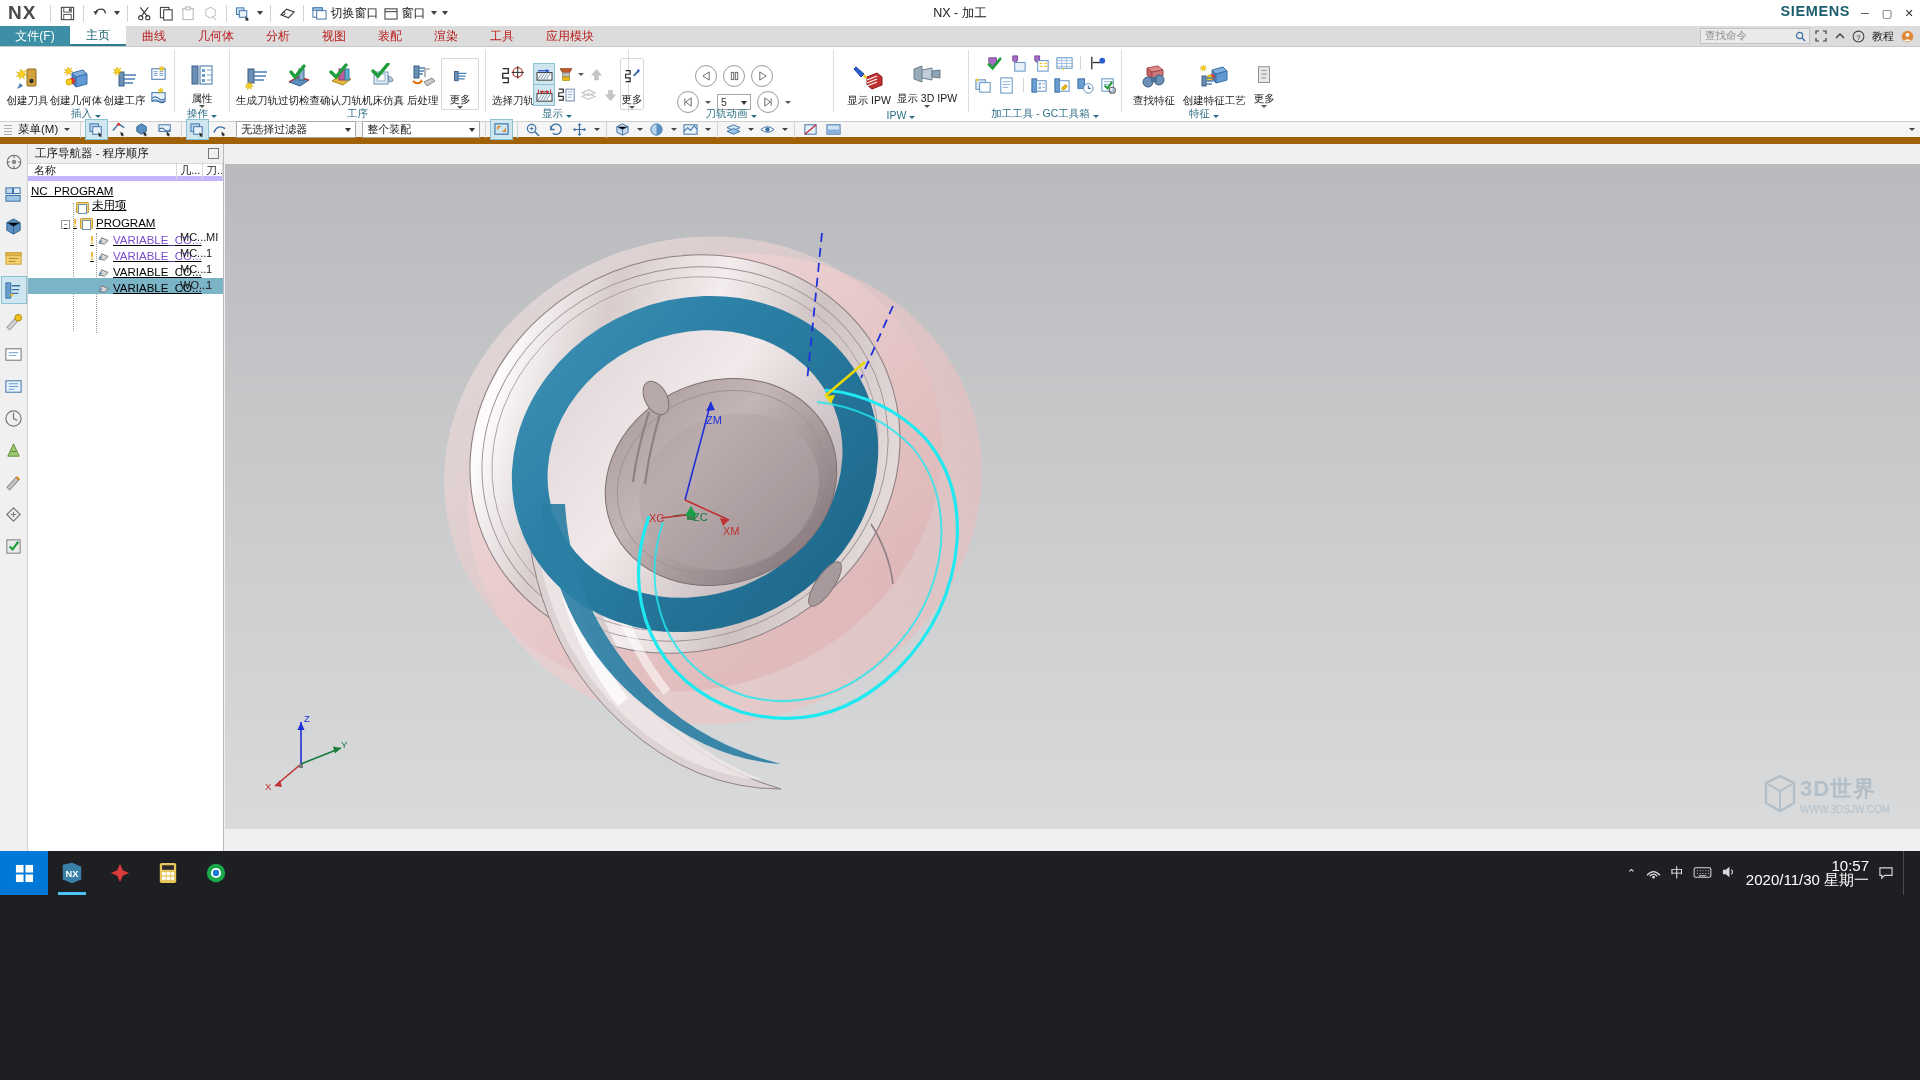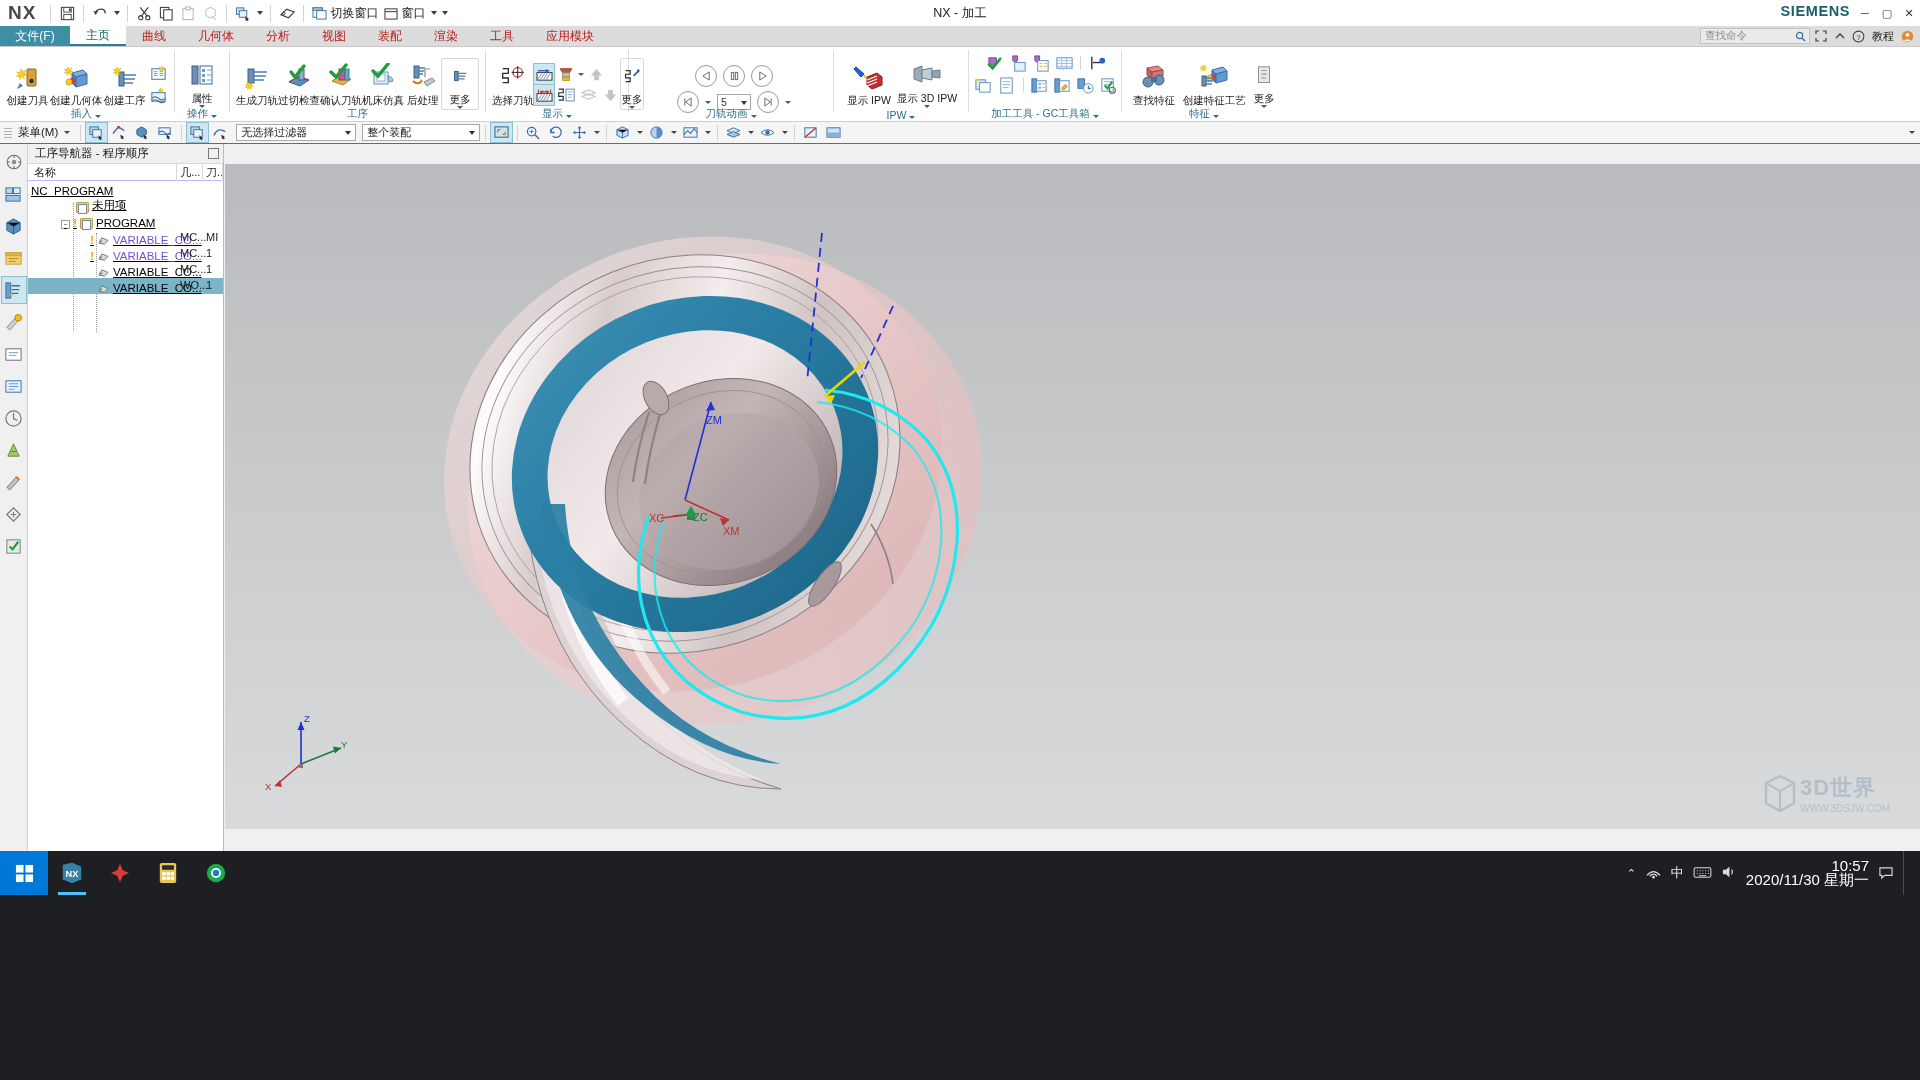--- a/index.html
+++ b/index.html
@@ -117,21 +117,21 @@
   }
   .numbox .cv:after{
     content:""; position:absolute; right:3px; top:6px;
     border-left:3.5px solid transparent; border-right:3.5px solid transparent; border-top:4px solid #333;
   }
   .selbox{ background:#cde6ef; outline:1px solid #8cc0d2; }
 
   
   .menubar{
     position:absolute; left:0; top:122px; width:1920px; height:22px;
-    background:#f5f5f5; border-bottom:1px solid #a16207;
+    background:#f5f5f5; border-bottom:7px solid #a16207;
     display:flex; align-items:center; padding-left:4px; gap:2px;
   }
   .mgrip{ width:8px; height:16px; display:flex; flex-direction:column; justify-content:center; gap:2px; }
   .mgrip i{ display:block; height:1px; background:#b0b0b0; }
   .menu-m{ font-size:11.5px; color:#1a1a1a; padding:0 4px; display:flex; align-items:center; gap:4px; }
   .msep{ width:1px; height:16px; background:#d4d4d4; margin:0 3px; }
   .mbtn{ width:21px; height:19px; display:flex; align-items:center; justify-content:center; }
   .mbtn.sel{ background:#cde6ef; outline:1px solid #8cc0d2; }
   .combo{
     height:17px; border:1px solid #a9a9a9; background:#fff; font-size:11px; color:#1a1a1a;
@@ -156,21 +156,21 @@
     position:absolute; left:28px; top:144px; width:196px; height:840px;
     background:#ffffff; border-right:1px solid #b9b9b9;
   }
   .navhdr{
     height:20px; background:#f0f0f0; border-bottom:1px solid #d8d8d8;
     display:flex; align-items:center; padding-left:7px; font-size:11.5px; color:#1a1a1a;
     justify-content:space-between; padding-right:4px;
   }
   .pinbox{ width:11px; height:11px; border:1px solid #7a7a7a; }
   .navcols{
-    display:flex; height:17px; background:#ffffff; border-bottom:1px solid #c4b5fd;
+    display:flex; height:17px; background:#ffffff; border-bottom:5px solid #c4b5fd;
     font-size:11px; color:#1a1a1a; align-items:center;
   }
   .navcols .c{ border-right:1px solid #d9d9d9; height:17px; display:flex; align-items:center; padding-left:6px; overflow:hidden; }
   .treearea{ height:785px; overflow:hidden; position:relative; font-size:11.5px; }
   .trow{ height:16.2px; display:flex; align-items:center; position:relative; }
   .trow .nm{ display:flex; align-items:flex-end; gap:3px; height:16px;text-decoration:underline; }
   .trow .cell{ position:absolute; top:1px; font-size:11px; color:#1a1a1a; }
   .exp{
     width:9px; height:9px; border:1px solid #9a9a9a; background:#fff; font-size:9px;
     display:flex; align-items:center; justify-content:center; line-height:7px; color:#333;
@@ -205,21 +205,21 @@
     display:flex; align-items:center; gap:4px; padding:0 6px; font-size:11.5px; color:#1a1a1a;
   }
   .doctab .close{ font-size:11px; color:#555; margin-left:2px; }
 
   .gfx{
     position:absolute; left:225px; top:164px; width:1695px; height:665px;
     background:linear-gradient(180deg,#b8babd 0%,#c4c6c8 35%,#cfd1d3 70%,#d8dadc 100%);
     overflow:hidden;
   }
   .wmark{
-    position:absolute; right:30px; bottom:14px; display:flex; gap:0; opacity:.5;
+    position:absolute; right:30px; bottom:14px; display:flex; align-items:center; gap:0; opacity:.5;
   }
   .wmark .wtxt{ font-size:22px; font-weight:bold; color:#8fa7b8; letter-spacing:1px; }
   .wmark .wsub{ font-size:10px; color:#8fa7b8; }
 
   
   .statusbar{
     position:absolute; left:0; top:829px; width:1920px; height:22px;
     background:#f0f0f0; border-top:1px solid #cfcfcf;
     display:flex; align-items:center; justify-content:center;
     font-size:11.5px; color:#1a1a1a;

